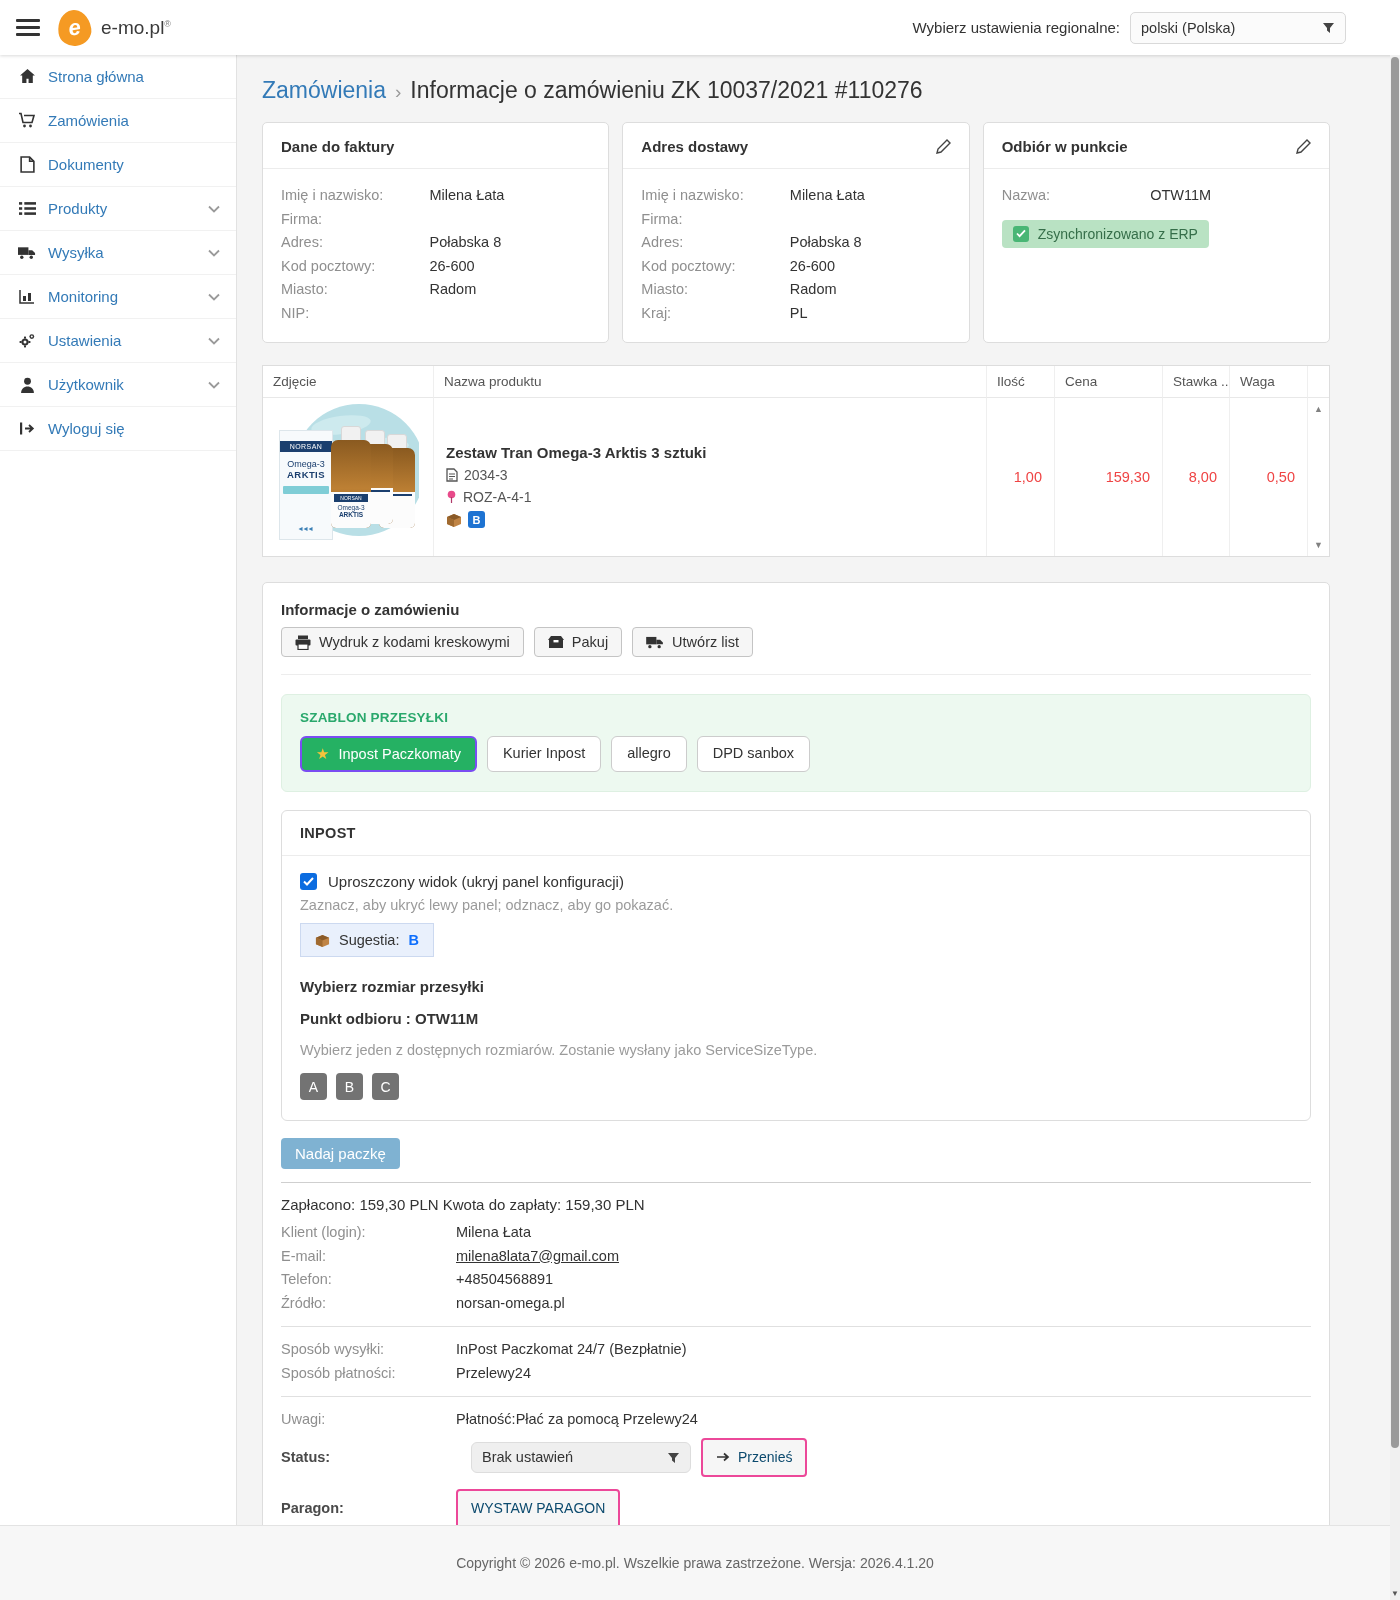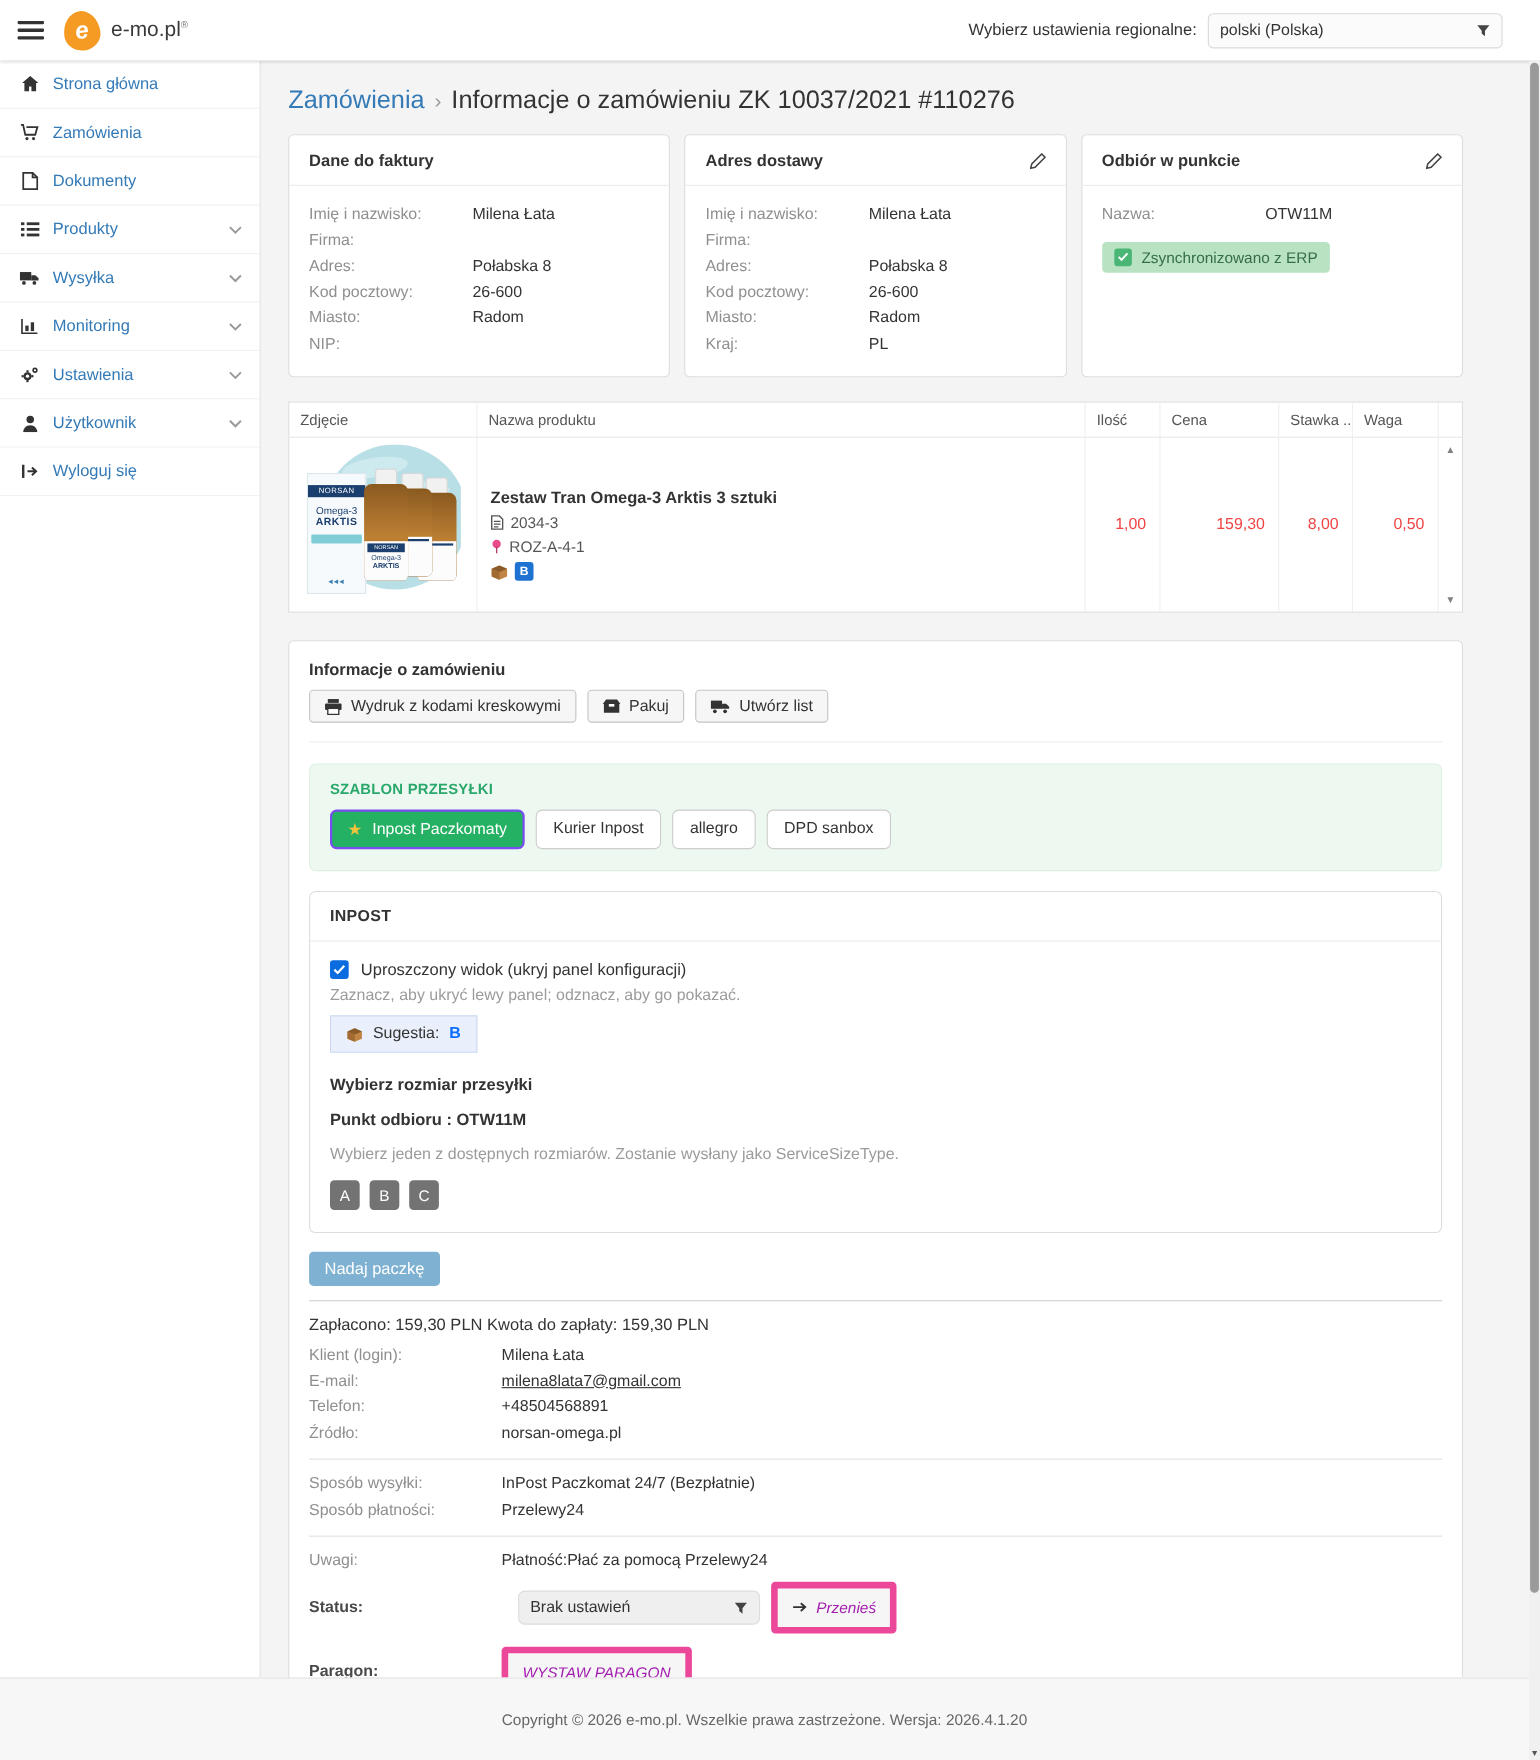--- a/index.html
+++ b/index.html
@@ -12,23 +12,23 @@
             box-shadow:0 1px 3px rgba(0,0,0,.15); display:flex; align-items:center; z-index:6; }
   .hamburger { width:24px; height:17px; margin-left:16px; display:flex; flex-direction:column;
                justify-content:space-between; cursor:pointer; }
   .hamburger span { display:block; height:3px; background:#333; border-radius:1px; }
   .logo { width:33px; height:36px; margin-left:18px; background:#f59a23;
           border-radius:50% 50% 50% 50% / 58% 58% 42% 42%; transform:rotate(-8deg);
           display:flex; align-items:center; justify-content:center;
           color:#fff; font-size:22px; font-weight:bold; font-style:italic; }
   .brand { margin-left:10px; font-size:19px; color:#3a3a3a; }
   .brand sup { font-size:9px; color:#777; }
-  .topbar-right { margin-left:auto; display:flex; align-items:center; margin-right:34px; gap:10px; }
+  .topbar-right { margin-left:auto; display:flex; align-items:center; margin-right:54px; gap:10px; }
   .region-label { font-size:15px; color:#333; }
-  .region-select { width:268px; height:32px; background:#fbfbfb; border:1px solid #d9d9d9;
+  .region-select { width:216px; height:32px; background:#fbfbfb; border:1px solid #d9d9d9;
                    border-radius:5px; display:flex; align-items:center; padding:0 10px;
                    font-size:14.5px; color:#333; }
   .region-select .funnel { margin-left:auto; }
 
   
   .sidebar { position:absolute; top:55px; left:0; width:237px; bottom:75px; background:#fff;
              border-right:1px solid #e2e2e2; z-index:2; }
   .side-item { display:flex; align-items:center; gap:12px; height:44px; padding:0 16px 0 18px;
                border-bottom:1px solid #f1f1f1; cursor:pointer; }
   .side-item .sicon { width:18px; height:18px; flex:0 0 18px; color:#3a3a3a;
@@ -108,23 +108,23 @@
   .bottle .lab .ar { color:#1b3f6e; font-size:6.5px; font-weight:bold; }
 
   
   .order-card { margin-top:25px; background:#fff; border:1px solid #ddd; border-radius:5px;
                 padding:18px 18px 22px; }
   .sec-title { font-weight:bold; font-size:15px; color:#333; }
   .btns-row { margin-top:9px; display:flex; gap:10px; padding-bottom:17px; border-bottom:1px solid #ededed; }
   .btn-light { display:inline-flex; align-items:center; gap:8px; background:#f6f6f6;
                border:1px solid #c4c4c4; border-radius:4px; padding:6px 13px;
                font-size:14.5px; color:#333; cursor:pointer; }
-  .btn-plain { background:#f6f6f6; border:6px solid #ec4899; border-radius:4px;
-               padding:6px 13px; font-size:14px; color:#a21caf; cursor:pointer; display:inline-flex;
-               align-items:center; gap:8px;font-style:italic; }
+  .btn-plain { background:#f6f6f6; border:2px solid #ec4899; border-radius:4px;
+               padding:6px 13px; font-size:14px; color:#0c4a6e; cursor:pointer; display:inline-flex;
+               align-items:center; gap:8px; }
 
   .green-panel { margin-top:19px; background:#edf9f0; border:1px solid #def0e2;
                  border-radius:6px; padding:15px 18px 19px; }
   .gp-title { color:#2aa86c; font-weight:bold; font-size:13.5px; letter-spacing:.2px; }
   .gp-buttons { margin-top:11px; display:flex; gap:10px; }
   .tmpl-btn { background:#fff; border:1px solid #ccc; border-radius:6px; padding:8px 15px;
               font-size:14.5px; color:#333; cursor:pointer; }
   .tmpl-btn.selected { background:#25b163; border:2px solid #7a4df2; color:#fff;
                        display:inline-flex; align-items:center; gap:9px; padding:7px 14px; }
   .star { color:#f5c33c; font-size:15px; }

